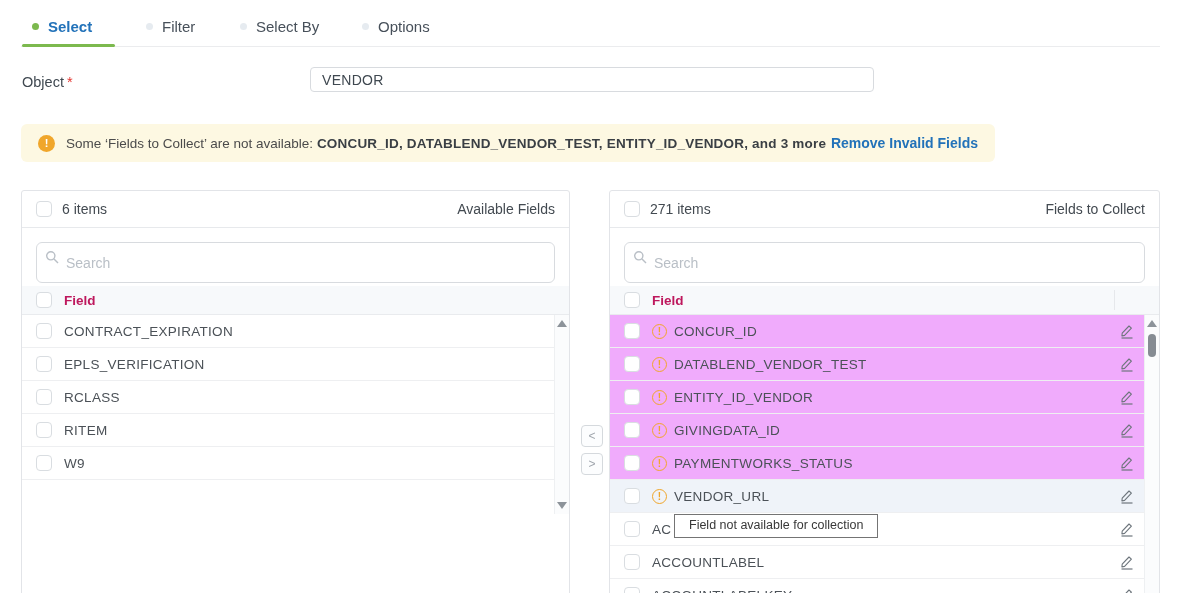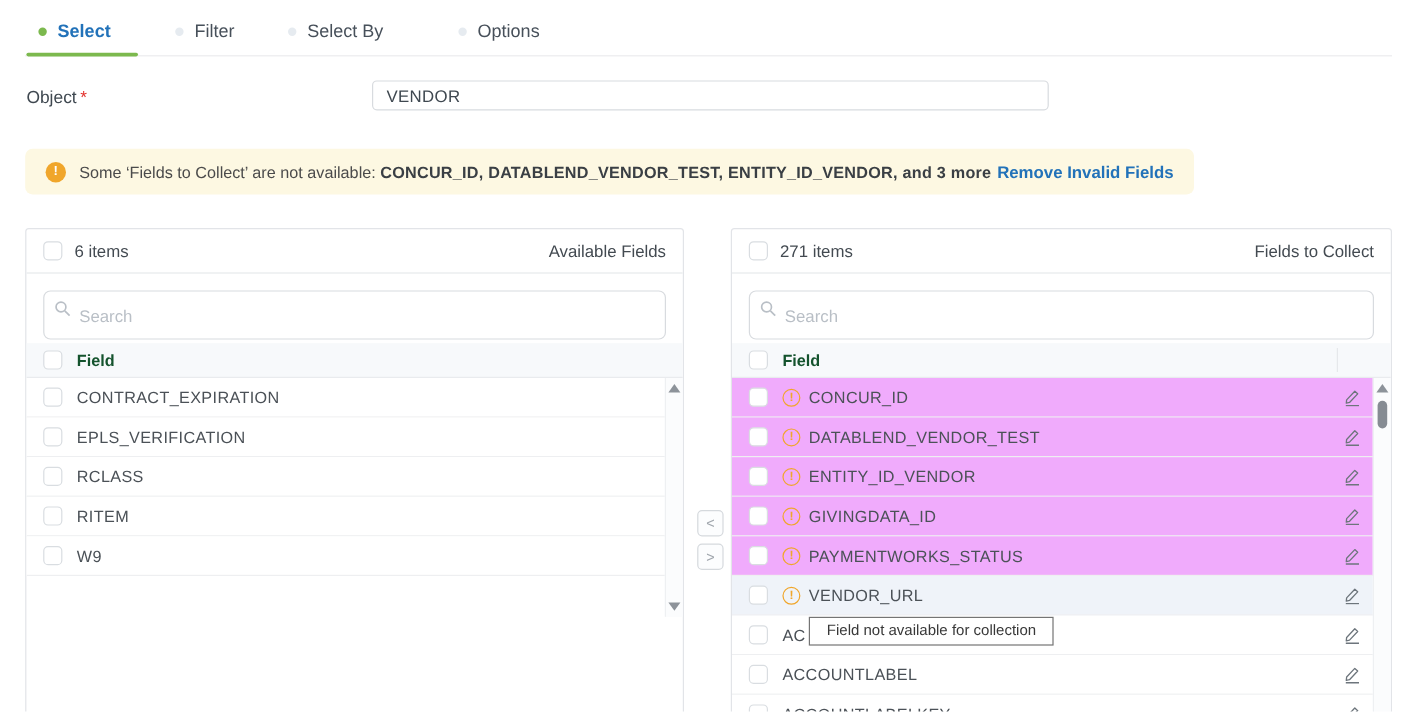--- a/index.html
+++ b/index.html
@@ -42,21 +42,21 @@
     border-bottom:1px solid #e7e9ec; }
   .count-label { margin-left:10px; font-size:14px; color:#434a51; }
   .panel-title { margin-left:auto; font-size:14px; color:#434a51; }
   .search-wrap { position:relative; height:58px; padding:14px 14px 13px; }
   .search-input { width:100%; height:41px; border:1px solid #d8dbdf; border-radius:6px;
     padding:0 10px 0 29px; font-size:14px; font-family:inherit; color:#3f4850; outline:none; }
   .search-input::placeholder { color:#b9bfc6; }
   .search-icon { position:absolute; left:23px; top:22px; }
   .thead { height:29px; background:#f7f9fb; border-bottom:1px solid #e9ebee;
     display:flex; align-items:center; padding:0 14px; position:relative; }
-  .thead .col-field { margin-left:12px; font-size:13.5px; font-weight:700; color:#14532d; }
+  .thead .col-field { margin-left:12px; font-size:13.5px; font-weight:700; color:#be185d; }
   .panel.right .thead::after { content:""; position:absolute; right:44px; top:4px; bottom:4px;
     width:1px; background:#e6e8eb; }
 
   .rows { position:relative; margin-right:15px; }
   .row { height:33px; display:flex; align-items:center; padding:0 14px;
     border-bottom:1px solid #eeeff1; background:#fff; position:relative; }
   .row .row-label { margin-left:12px; font-size:13.5px; color:#4b5157; letter-spacing:.3px; white-space:nowrap; }
   .row.bg-yellow { background:#f0abfc; }
   .row.bg-hover  { background:#eff3f9; }
   .warn-ring { width:15px; height:15px; margin-left:12px; border-radius:50%;
@@ -103,21 +103,21 @@
     <span>Select</span>
   </div>
   <div class="tab" style="left:146px">
     <span class="dot"></span>
     <span>Filter</span>
   </div>
   <div class="tab" style="left:240px">
     <span class="dot"></span>
     <span>Select By</span>
   </div>
-  <div class="tab" style="left:382px">
+  <div class="tab" style="left:362px">
     <span class="dot"></span>
     <span>Options</span>
   </div>
   <div class="tab-rule"></div>
   <div class="tab-underline"></div>
 </div>
 
 <div class="form-label">
   <span>Object</span><span class="req">*</span>
 </div>

